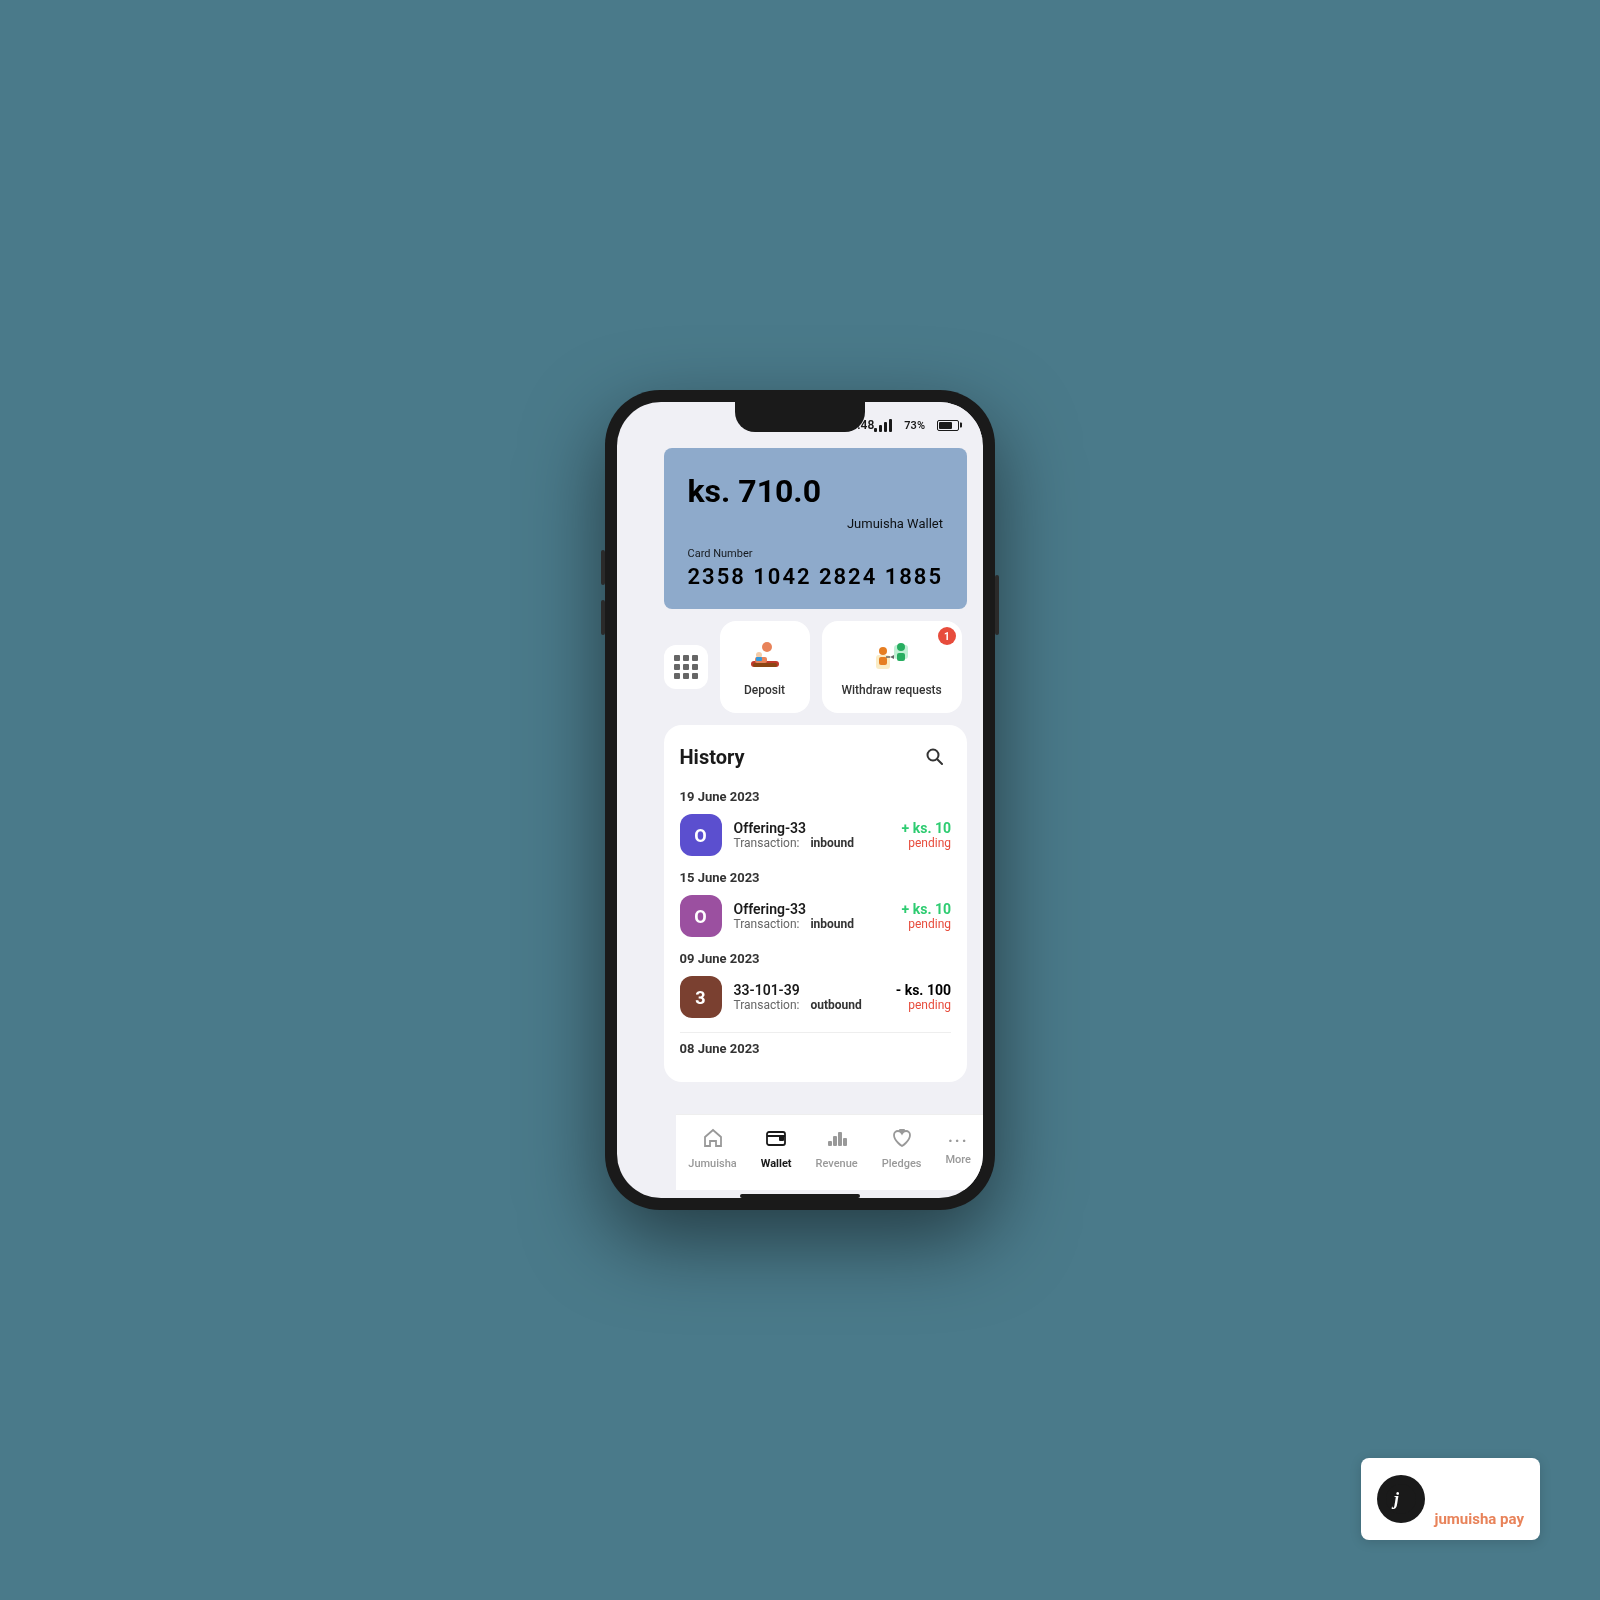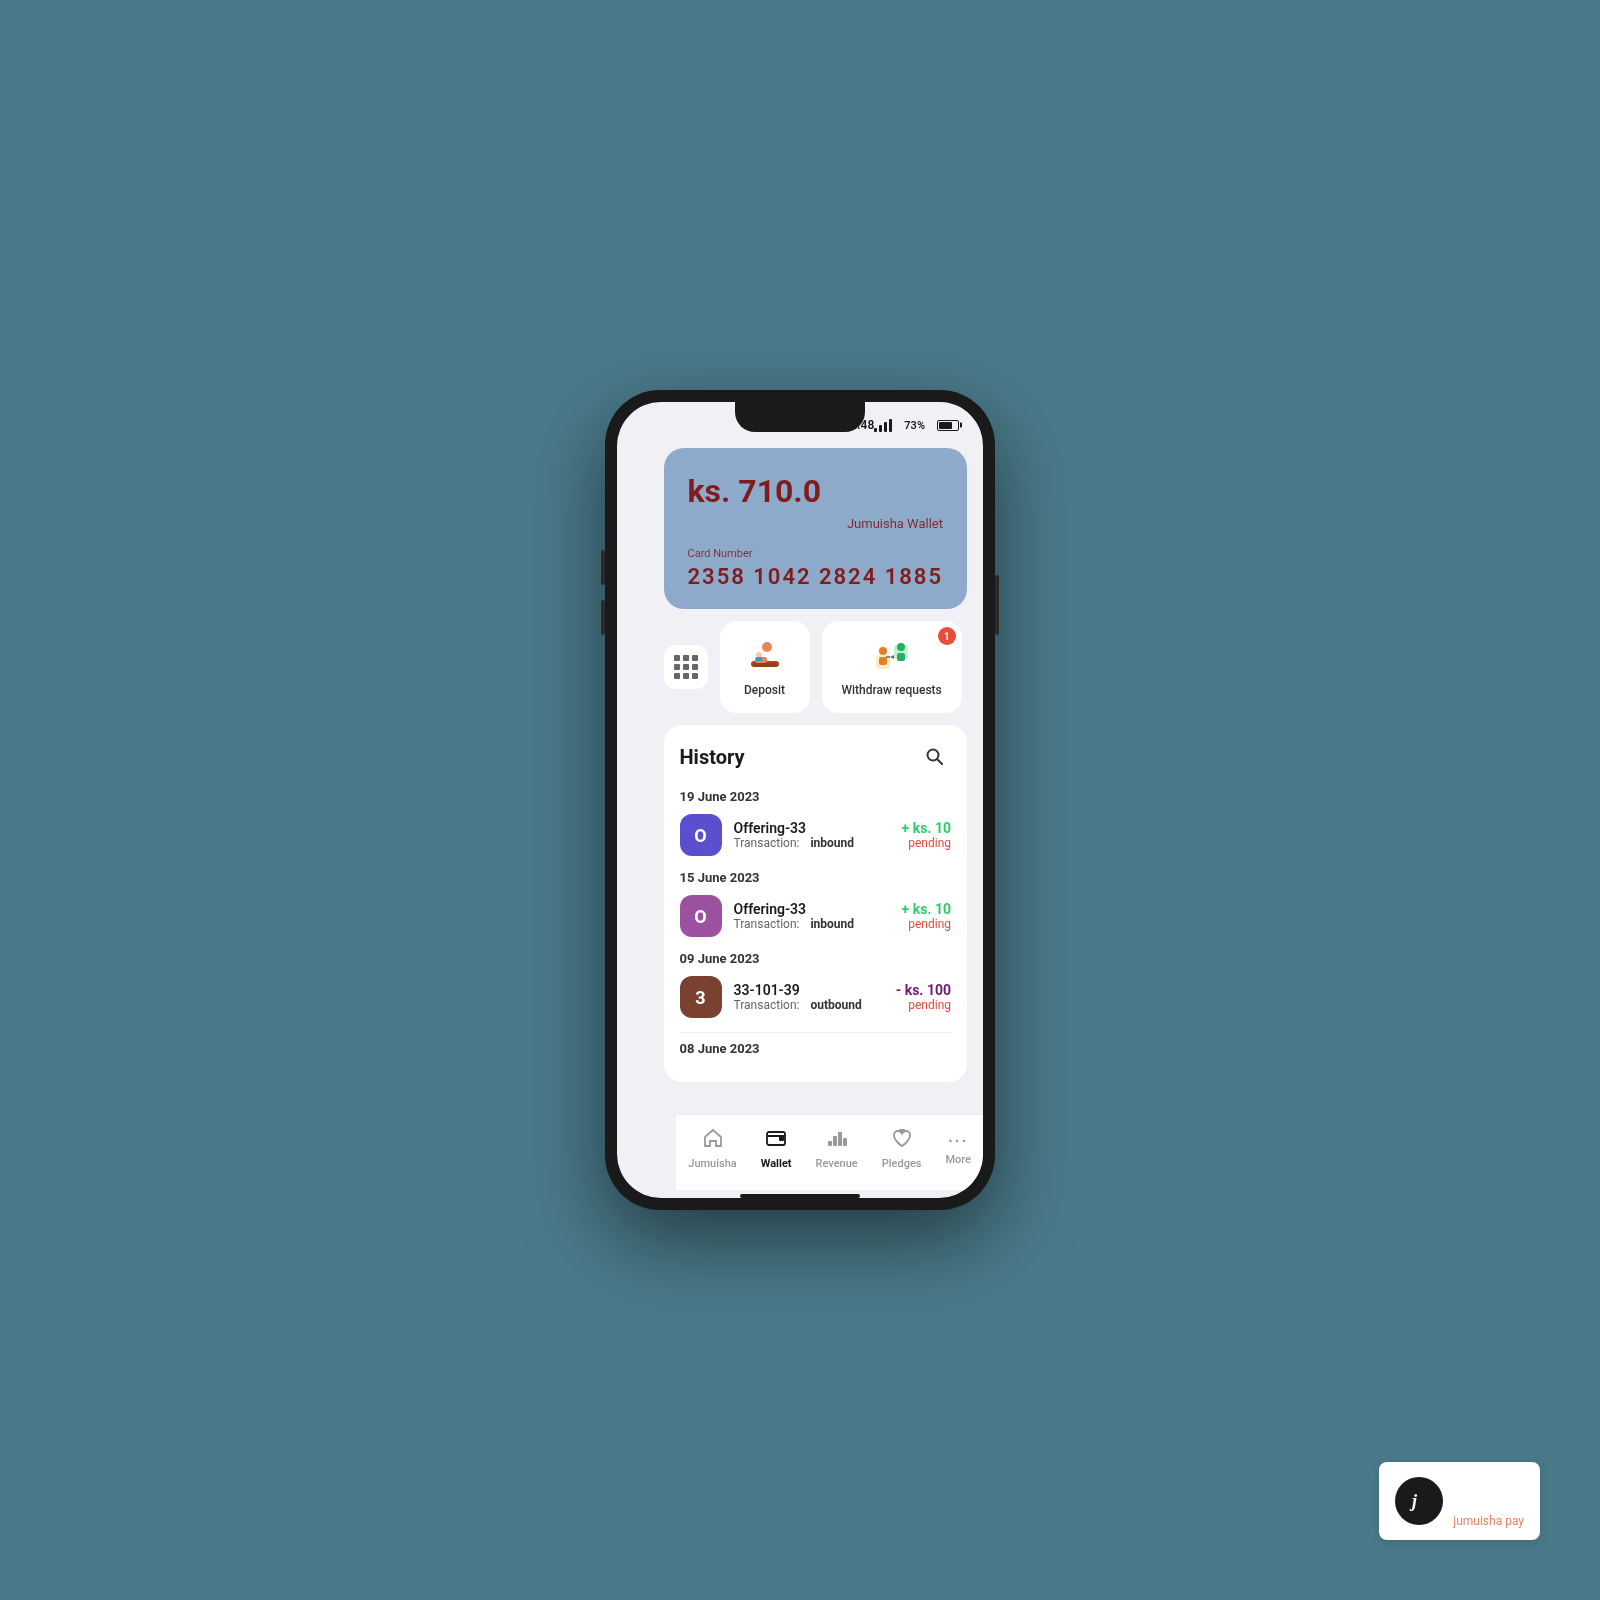--- a/index.html
+++ b/index.html
@@ -93,23 +93,23 @@
       overflow-y: auto;
       overflow-x: hidden;
       scrollbar-width: none;
     }
     .scroll-content::-webkit-scrollbar { display: none; }
 
     
     .wallet-card {
       background: #8eaacb;
       margin: 12px 16px;
-      border-radius: 20px;
+      border-radius: 8px;
       padding: 24px 24px 20px;
-      color: #7f1d1d;
+      color: #000000;
       position: relative;
     }
 
     .wallet-amount {
       font-size: 32px;
       font-weight: 700;
       margin-bottom: 6px;
     }
 
     .wallet-brand {
@@ -280,21 +280,21 @@
 
     .tx-amount-col {
       text-align: right;
     }
 
     .tx-amount {
       font-size: 14px;
       font-weight: 700;
     }
     .tx-amount.positive { color: #2ecc71; }
-    .tx-amount.negative { color: #701a75; }
+    .tx-amount.negative { color: #000000; }
 
     .tx-status {
       font-size: 12px;
       color: #e74c3c;
     }
 
     .divider {
       height: 1px;
       background: #eee;
       margin: 8px 0;
@@ -366,23 +366,23 @@
       display: flex;
       align-items: center;
       justify-content: center;
       color: white;
       font-size: 22px;
       font-weight: 700;
       font-style: italic;
     }
 
     .brand-text {
-      font-size: 12px;
+      font-size: 15px;
       color: #333;
-      font-weight: 400;
+      font-weight: 700;
       margin-top: 40px;
     }
     .brand-text span { color: #e8835a; }
 
     
     .deposit-icon-wrap {
       position: relative;
       width: 40px;
       height: 40px;
       margin-bottom: 6px;

